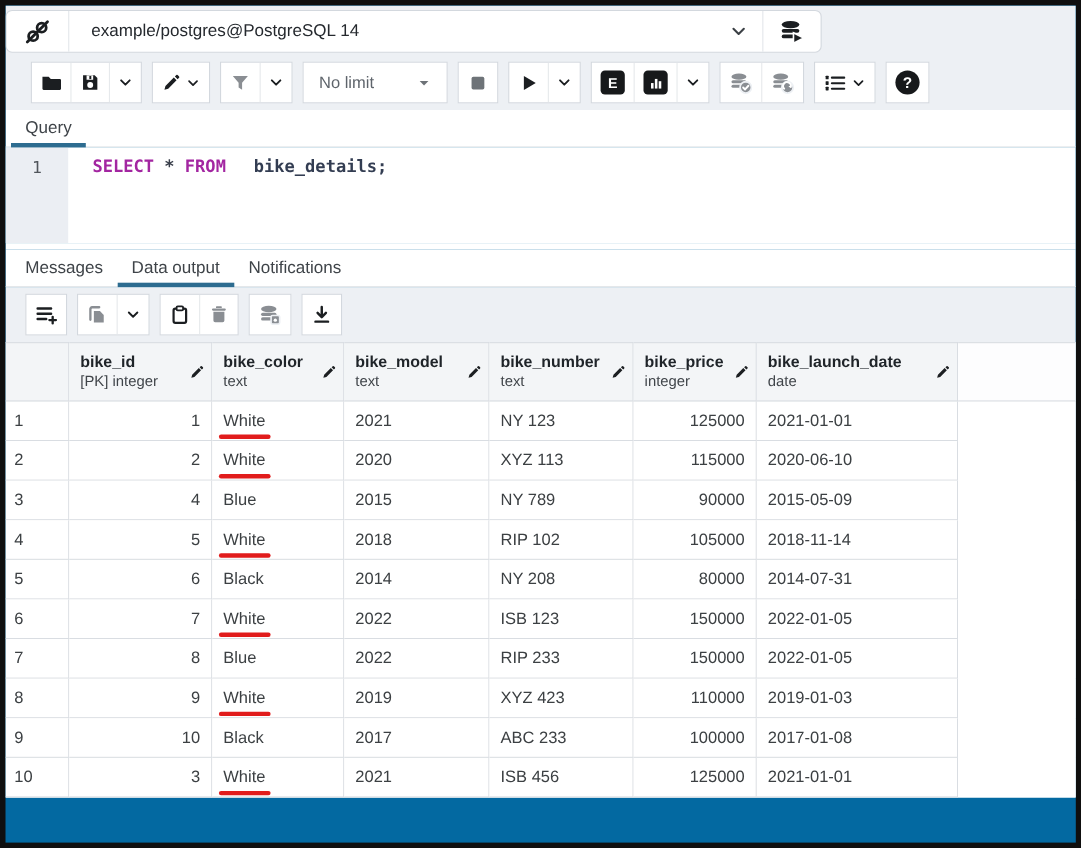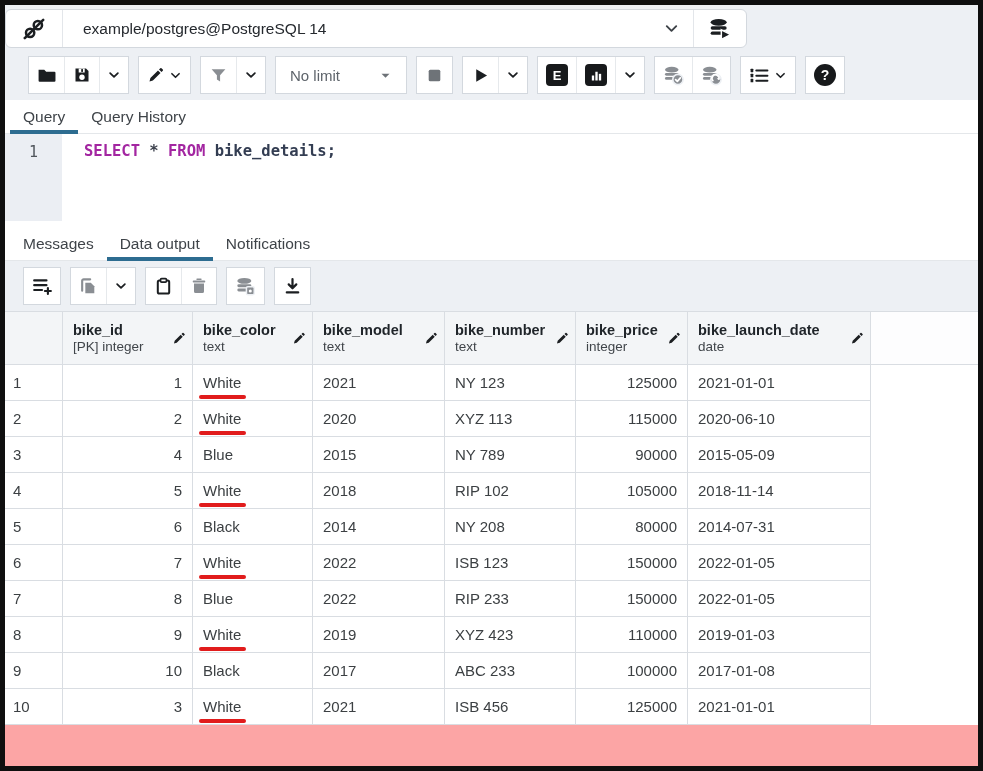--- a/index.html
+++ b/index.html
@@ -2,21 +2,21 @@
 <html style="--accent: #2d6c90; --kw: #a326a1; --ident: #333d52; --redline: #e11c1c;"><head>
 <meta charset="utf-8">
 <style>
   :root{
     --accent:#2d6c90; --kw:#a326a1; --ident:#333d52; --op:#3a3f4b;
     --redline:#e11c1c; --bar-bg:#edf0f4; --border:#d3d8de; --grid-border:#d9dde2;
     --icon:#1b1e21; --icon-dis:#8a8e93; --cell-text:#3c4043;
   }
   *{box-sizing:border-box; margin:0; padding:0;}
   body{background:#fff; font-family:"Liberation Sans", sans-serif;}
-  #frame{width:983px;height:771px;border:5px solid #0f0f0f;background:#fca5a5;overflow:hidden;position:relative;}
+  #frame{width:983px;height:771px;border:5px solid #0f0f0f;background:#0369a1;overflow:hidden;position:relative;}
 
   
   .topbar{height:45px;background:var(--bar-bg);position:relative;}
   .conn-bar{position:absolute;left:0;top:4px;width:742px;height:39px;background:#fff;
     border:1px solid var(--border);border-radius:6px;display:flex;align-items:stretch;}
   .conn-icon-cell{width:57px;display:flex;align-items:center;justify-content:center;border-right:1px solid #e3e6ea;color:var(--icon);}
   .conn-label{flex:1;display:flex;align-items:center;padding-left:20px;font-size:15.5px;color:#25292e;}
   .conn-caret{width:44px;display:flex;align-items:center;justify-content:center;color:#3c4146;}
   .conn-db-cell{width:53px;display:flex;align-items:center;justify-content:center;border-left:1px solid #e3e6ea;color:var(--icon);}
 
@@ -35,21 +35,21 @@
   
   .tab-row{height:34px;border-bottom:1px solid #e4e7ea;display:flex;padding-left:5px;background:#fff;}
   .tab{padding:0 13px;display:flex;align-items:center;font-size:15.5px;color:#3f4449;position:relative;cursor:pointer;}
   .tab.active::after{content:"";position:absolute;left:0;right:0;bottom:-1px;height:4px;background:var(--accent);}
 
   
   .editor{display:flex;height:87px;background:#fff;}
   .gutter{width:57px;background:#ebeef3;color:#50555b;font-family:"DejaVu Sans Mono",monospace;font-size:15px;text-align:center;padding-top:9px;}
   .code{padding:8px 0 0 22px;font-family:"DejaVu Sans Mono",monospace;font-size:15.5px;font-weight:bold;color:var(--op);}
   .code .kw{color:var(--kw);}
-  .code .ident{color:var(--ident);}
+  .code .ident{color:var(--ident);margin-left:16px;}
   .spacer{height:6px;background:#fff;}
 
   
   .grid-wrap{background:#fff;}
   table{border-collapse:separate;border-spacing:0;table-layout:fixed;width:973px;font-size:15px;color:var(--cell-text);}
   th,td{border-right:1px solid var(--grid-border);border-bottom:1px solid var(--grid-border);background:#fff;overflow:hidden;white-space:nowrap;}
   th{background:#f3f5f7;height:54px;text-align:left;vertical-align:middle;padding:4px 24px 4px 10px;position:relative;font-weight:normal;border-top:1px solid var(--grid-border);}
   th .hname{font-weight:bold;font-size:14.5px;color:#1f2429;}
   th .htype{font-size:13.5px;color:#40454a;margin-top:1px;}
   th .pencil{position:absolute;right:7px;top:50%;transform:translateY(-50%);}
@@ -227,23 +227,20 @@
       <div class="btn">
         <span class="badge round">?</span>
       </div>
     </div>
   </div>
 
   <div class="tab-row">
     <div class="tab active">
         <span>Query</span>
       </div>
-    <div class="tab">
-        <span>Query History</span>
-      </div>
   </div>
 
   <div class="editor">
     <div class="gutter"><span>1</span></div>
     <div class="code"><span class="kw">SELECT</span> <span>*</span> <span class="kw">FROM</span> <span class="ident">bike_details;</span></div>
   </div>
   <div class="spacer"></div>
 
   <div class="tab-row">
     <div class="tab">

